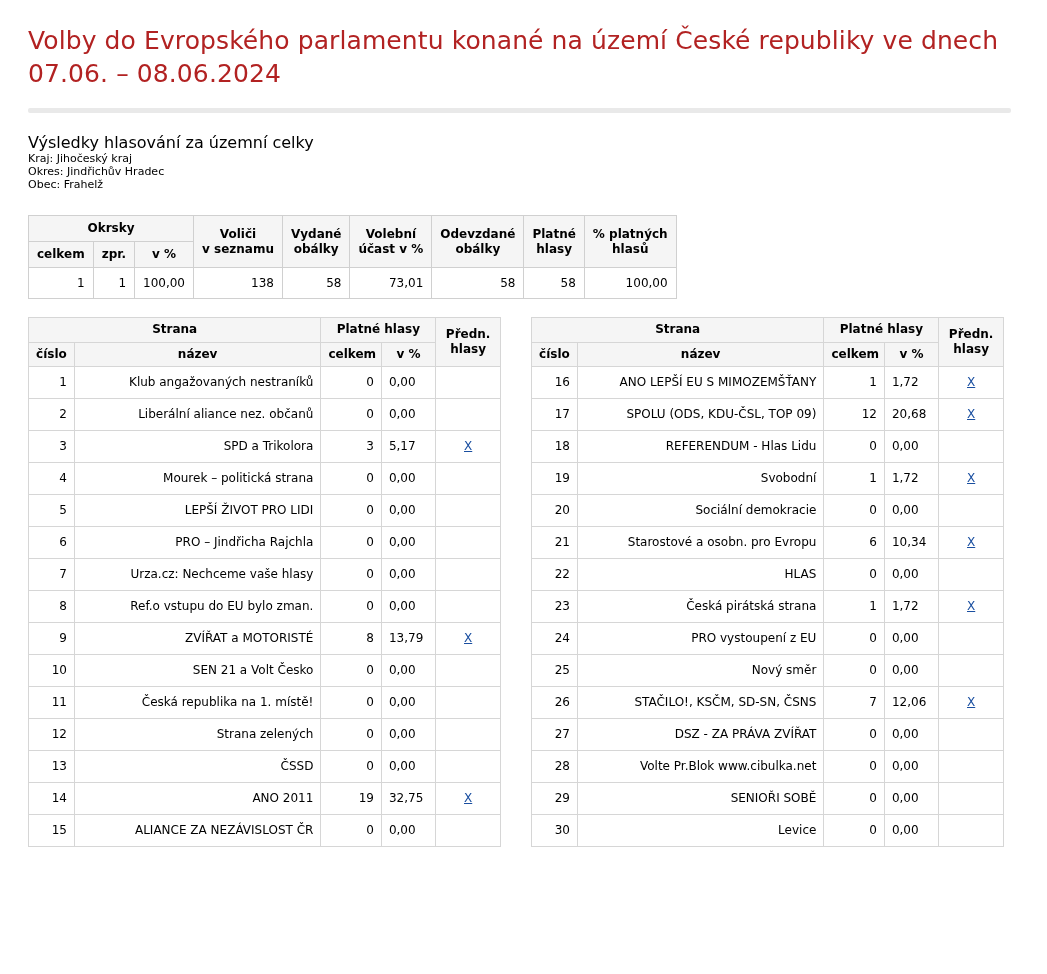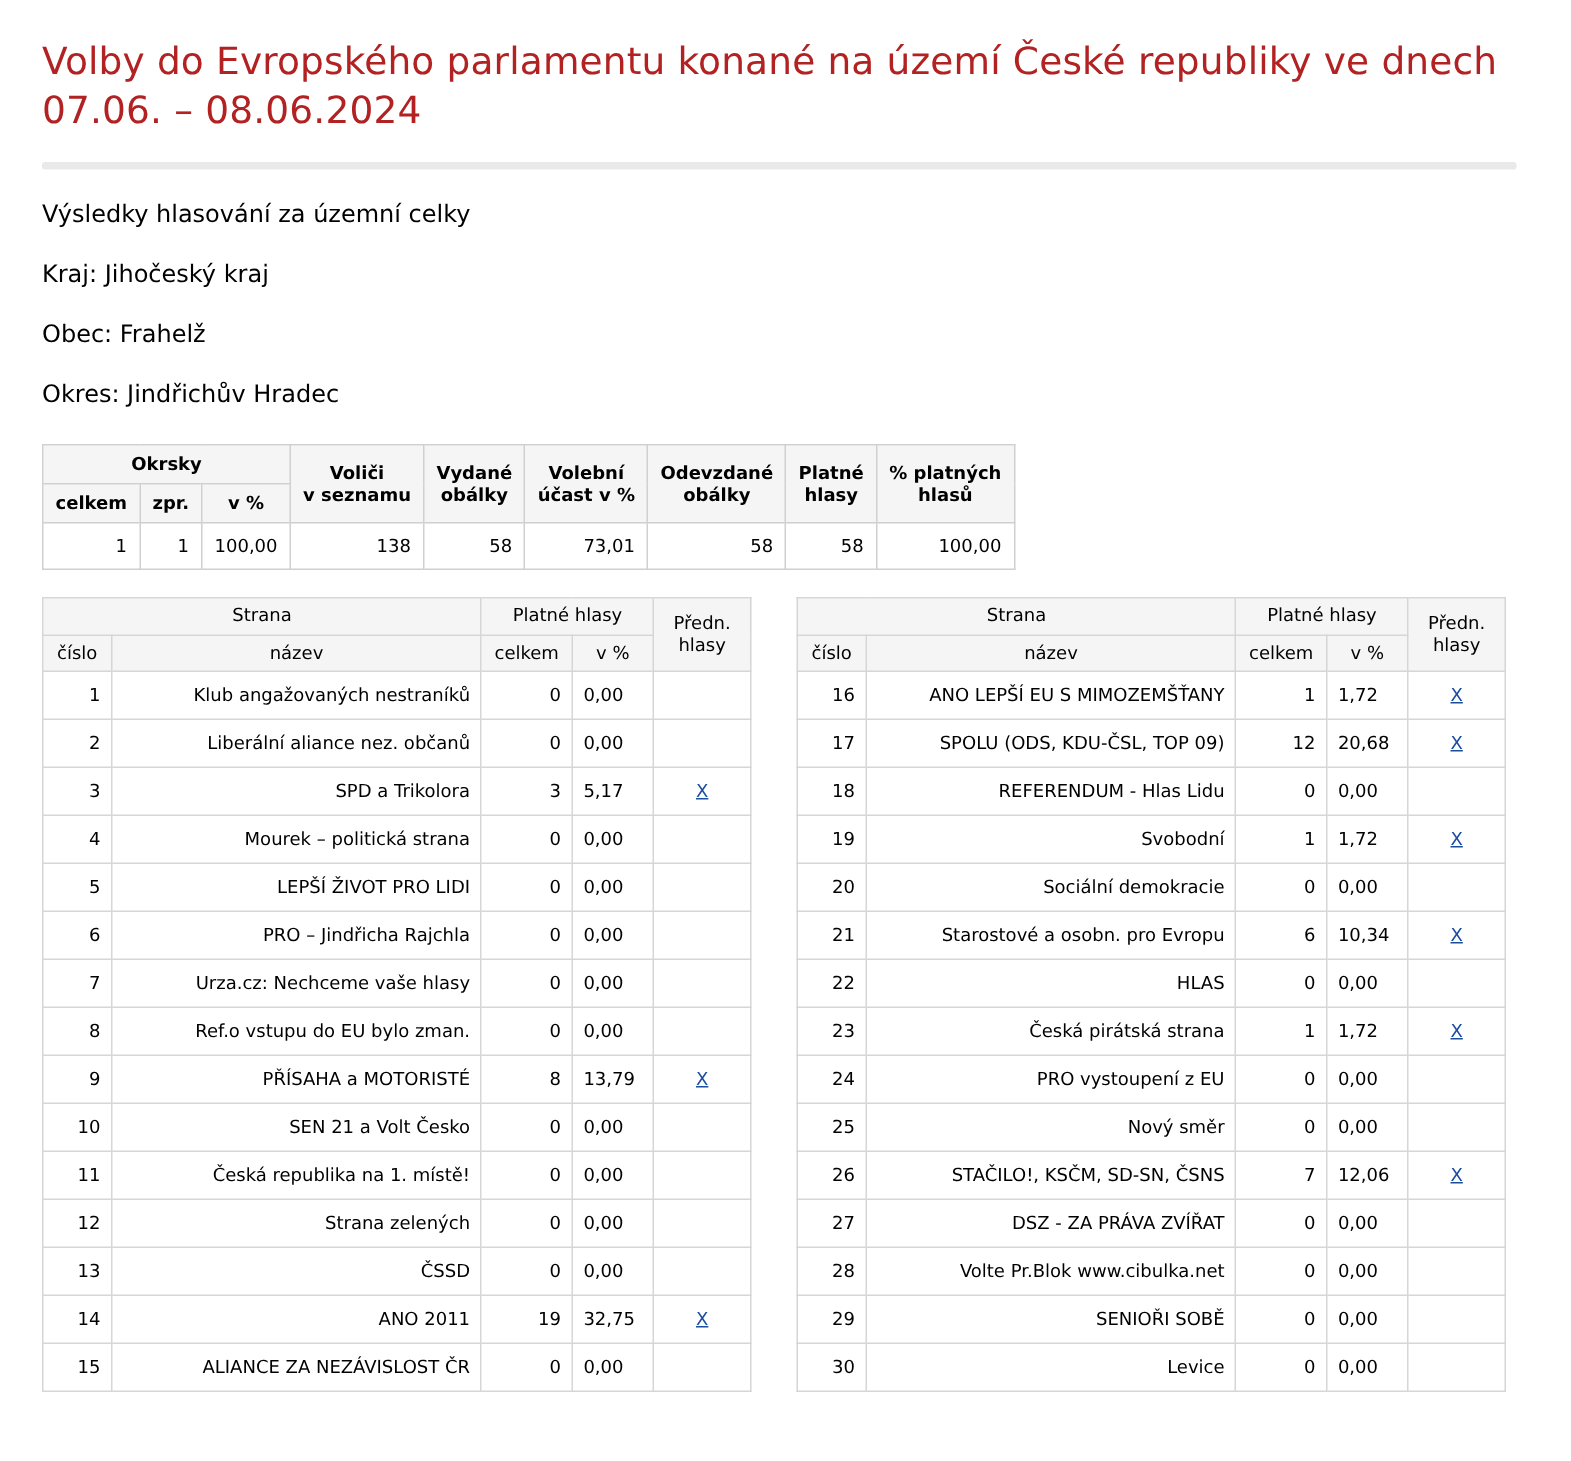--- a/index.html
+++ b/index.html
@@ -32,22 +32,21 @@
     height: 5px;
     background: #e9e9e9;
     border-radius: 2px;
   }
   h2.section-title {
     font-size: 16px;
     font-weight: normal;
     margin: 20px 0 0 0;
   }
   .meta-line {
-    font-size: 16px;
-    margin-top: 21px;
+    font-size: 11px;
   }
   
   table {
     border-collapse: collapse;
   }
   .summary-wrap {
     margin-top: 24px;
   }
   table.summary {
     border: 1px solid #c8c8c8;
@@ -86,21 +85,21 @@
     table-layout: fixed;
   }
   table.party th,
   table.party td {
     border: 1px solid #d6d6d6;
     padding: 4px 7px;
     line-height: 1.3;
   }
   table.party th {
     background: #f5f5f5;
-    font-weight: normal;
+    font-weight: bold;
     text-align: center;
     margin-left: 44px;
   }
   table.party td {
     background: #ffffff;
     height: 23px;
   }
   td.c-num { text-align: right; width: 34px; }
   td.c-name { text-align: right; }
   td.c-votes { text-align: right; width: 44px; }
@@ -127,22 +126,22 @@
 <body>
 
 <div class="page">
 
   <h1 class="main-title">Volby do Evropského parlamentu konané na území České republiky ve dnech 07.06. – 08.06.2024</h1>
   <div class="title-rule"></div>
 
   <h2 class="section-title">Výsledky hlasování za územní celky</h2>
 
   <div class="meta-line">Kraj: Jihočeský kraj</div>
+  <div class="meta-line">Okres: Jindřichův Hradec</div>
   <div class="meta-line">Obec: Frahelž</div>
-  <div class="meta-line">Okres: Jindřichův Hradec</div>
 
   <div class="summary-wrap">
     <table class="summary">
       <thead>
         <tr>
           <th class="okrsky-group" colspan="3">Okrsky</th>
           <th rowspan="2">
             <span>Voliči</span><br>
             <span>v seznamu</span>
           </th>
@@ -267,21 +266,21 @@
           </tr>
         <tr>
             <td class="c-num">8</td>
             <td class="c-name">Ref.o vstupu do EU bylo zman.</td>
             <td class="c-votes">0</td>
             <td class="c-pct">0,00</td>
             <td class="c-pref"><span class="xlink"></span></td>
           </tr>
         <tr>
             <td class="c-num">9</td>
-            <td class="c-name">PŘÍSAHA a MOTORISTÉ</td>
+            <td class="c-name">ZVÍŘAT a MOTORISTÉ</td>
             <td class="c-votes">8</td>
             <td class="c-pct">13,79</td>
             <td class="c-pref"><span class="xlink">X</span></td>
           </tr>
         <tr>
             <td class="c-num">10</td>
             <td class="c-name">SEN 21 a Volt Česko</td>
             <td class="c-votes">0</td>
             <td class="c-pct">0,00</td>
             <td class="c-pref"><span class="xlink"></span></td>

